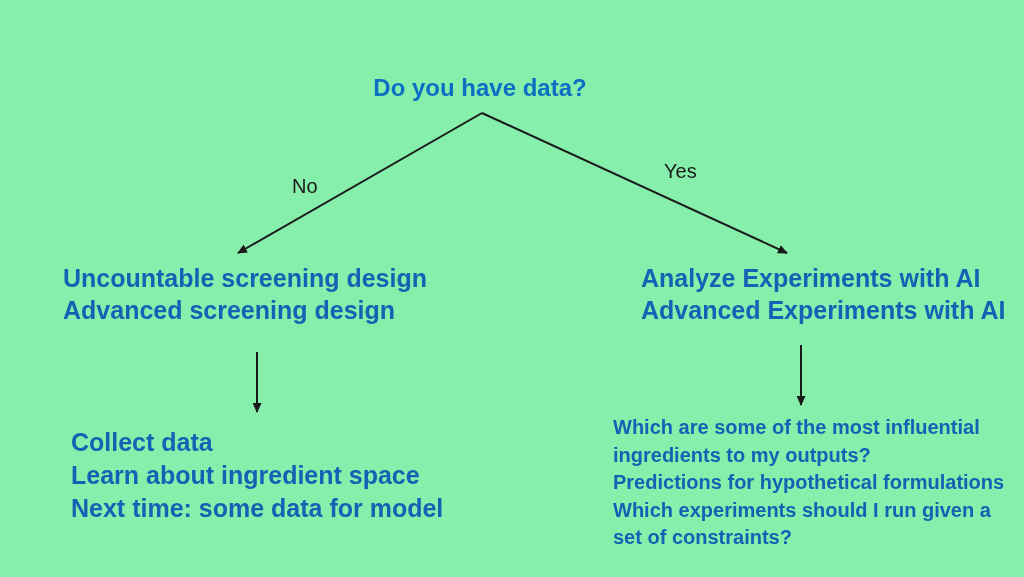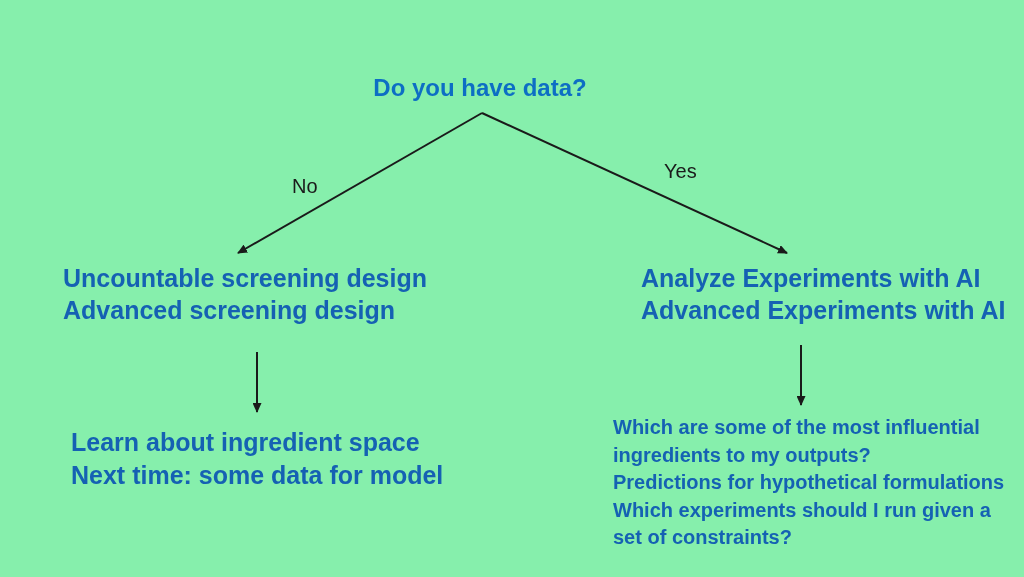--- a/index.html
+++ b/index.html
@@ -94,20 +94,21 @@
     <div>Uncountable screening design</div>
     <div>Advanced screening design</div>
   </div>
 
   <div class="abs node node-right">
     <div>Analyze Experiments with AI</div>
     <div>Advanced Experiments with AI</div>
   </div>
 
   <div class="abs outcome-left">
+    <div>Collect data</div>
     <div>Learn about ingredient space</div>
     <div>Next time: some data for model</div>
   </div>
 
   <div class="abs outcome-right">
     <div>Which are some of the most influential ingredients to my outputs?</div>
     <div>Predictions for hypothetical formulations</div>
     <div>Which experiments should I run given a set of constraints?</div>
   </div>
 

